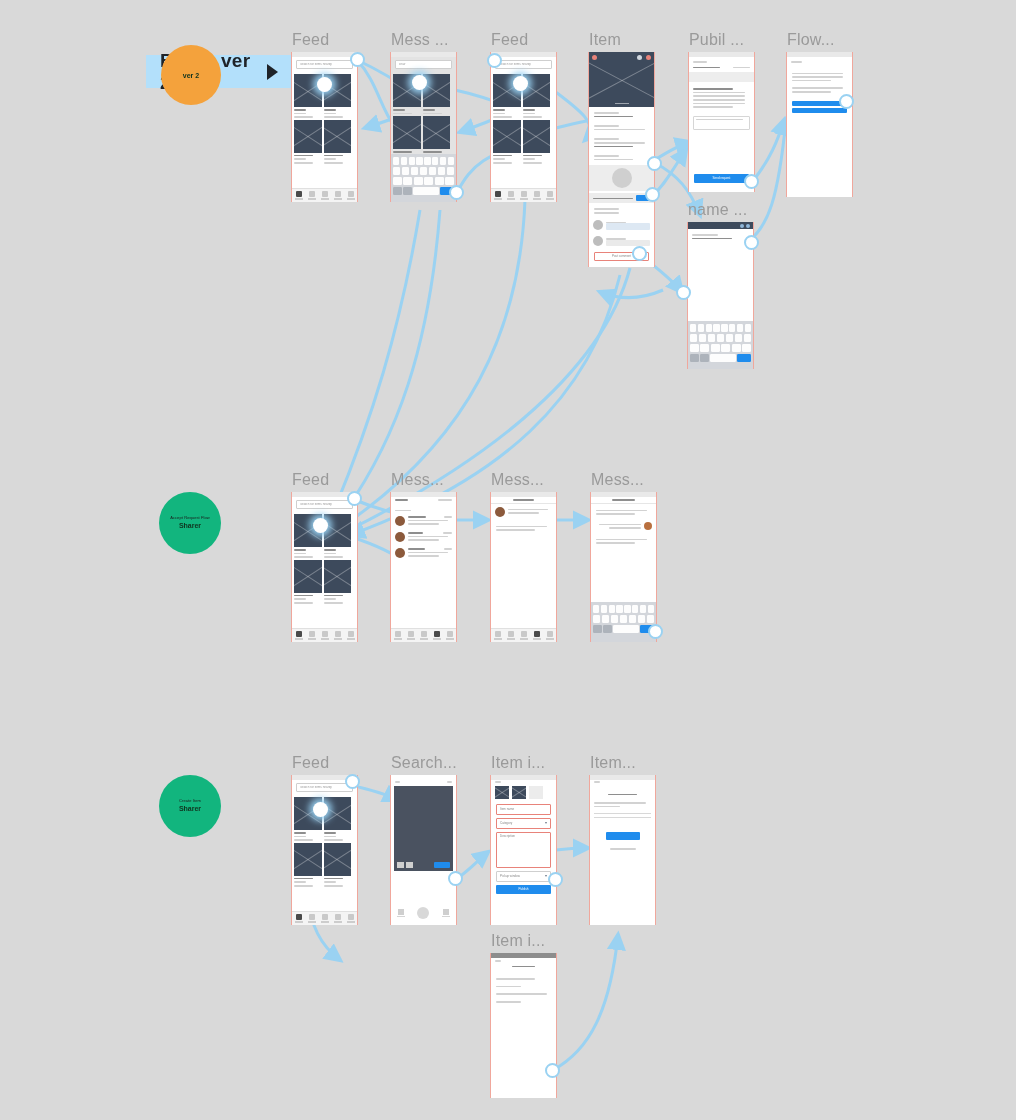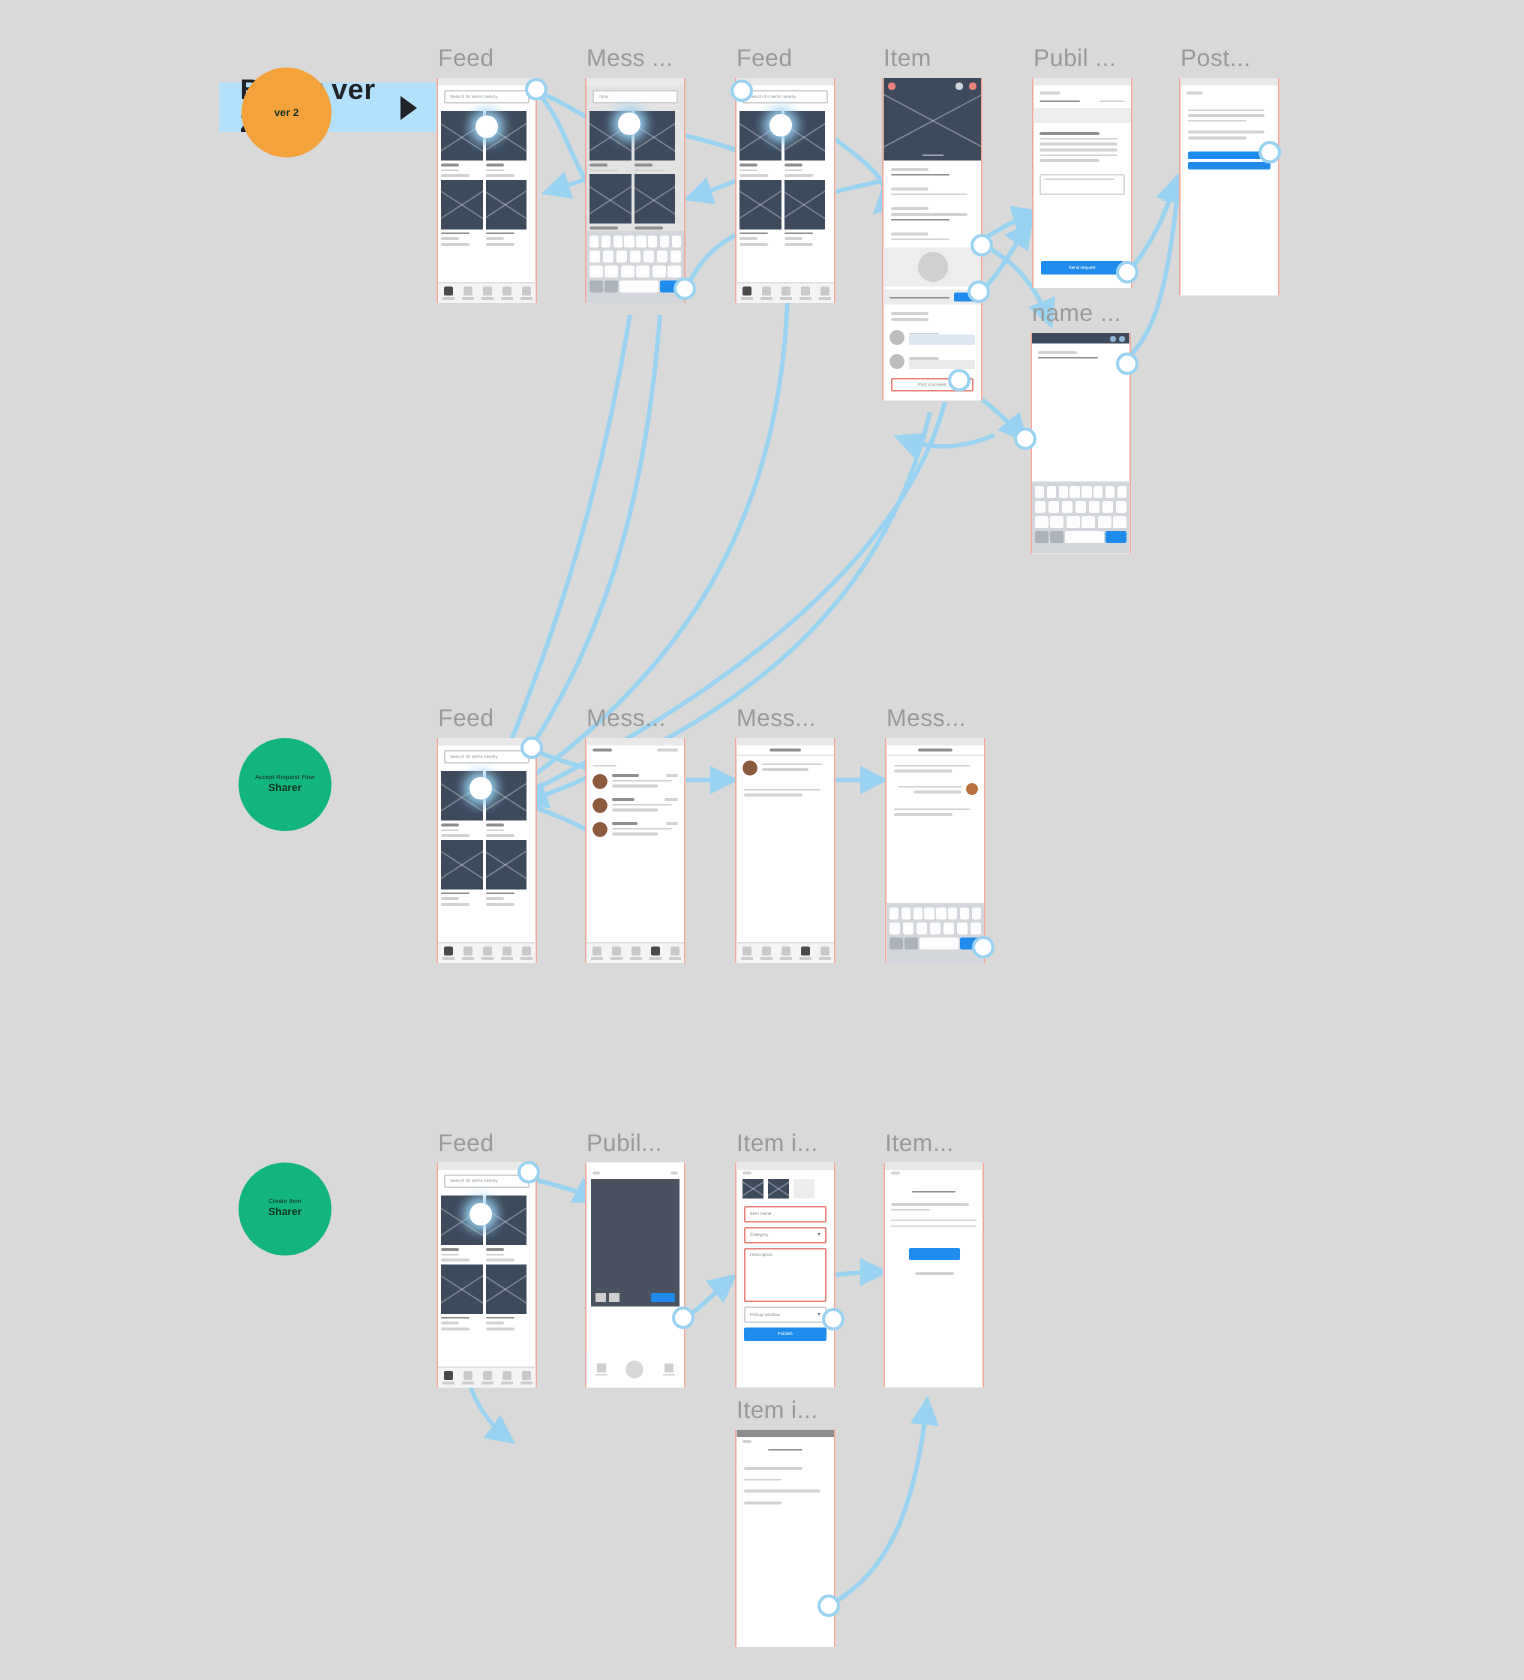--- a/index.html
+++ b/index.html
@@ -474,21 +474,21 @@
         <div class="wf-line l" style="margin:0;"></div>
       </div>
       <div class="wf-btn" style="position:absolute;bottom:6px;left:0;right:0;">
         <span>Send request</span>
       </div>
     </div>
   </div>
   <div class="node" style="left:744px;top:174px;"></div>
 
   <div class="frame" style="left:786px;top:52px;">
-    <div class="frame-title">Post...</div>
+    <div class="frame-title">Flow...</div>
     <div class="frame-body" style="width:67px;height:145px;">
       <div class="wf-statusbar"></div>
       <div style="padding:2px 4px;">
         <div class="wf-line s" style="width:20%;"></div>
       </div>
       <div style="padding:6px 5px 0;">
         <div class="wf-line l"></div>
         <div class="wf-line l"></div>
         <div class="wf-line m"></div>
         <div class="wf-line l" style="margin-top:6px;"></div>
@@ -830,21 +830,21 @@
             <i></i>
             <b></b>
           </div>
       </div>
     </div>
   </div>
   <div class="node glow" style="left:313px;top:802px;"></div>
   <div class="node" style="left:345px;top:774px;"></div>
 
   <div class="frame" style="left:390px;top:775px;">
-    <div class="frame-title">Pubil...</div>
+    <div class="frame-title">Search...</div>
     <div class="frame-body" style="width:67px;height:150px;">
       <div class="wf-statusbar" style="background:#fff;"></div>
       <div style="display:flex;justify-content:space-between;padding:1px 4px;">
         <div class="wf-line" style="width:8%;margin:0;"></div>
         <div class="wf-line" style="width:8%;margin:0;"></div>
       </div>
       <div style="margin:2px 3px;height:85px;background:#4a5260;position:relative;">
         <div style="position:absolute;left:3px;bottom:3px;display:flex;gap:2px;">
           <div style="width:7px;height:6px;background:#cfcfcf;"></div>
           <div style="width:7px;height:6px;background:#cfcfcf;"></div>

